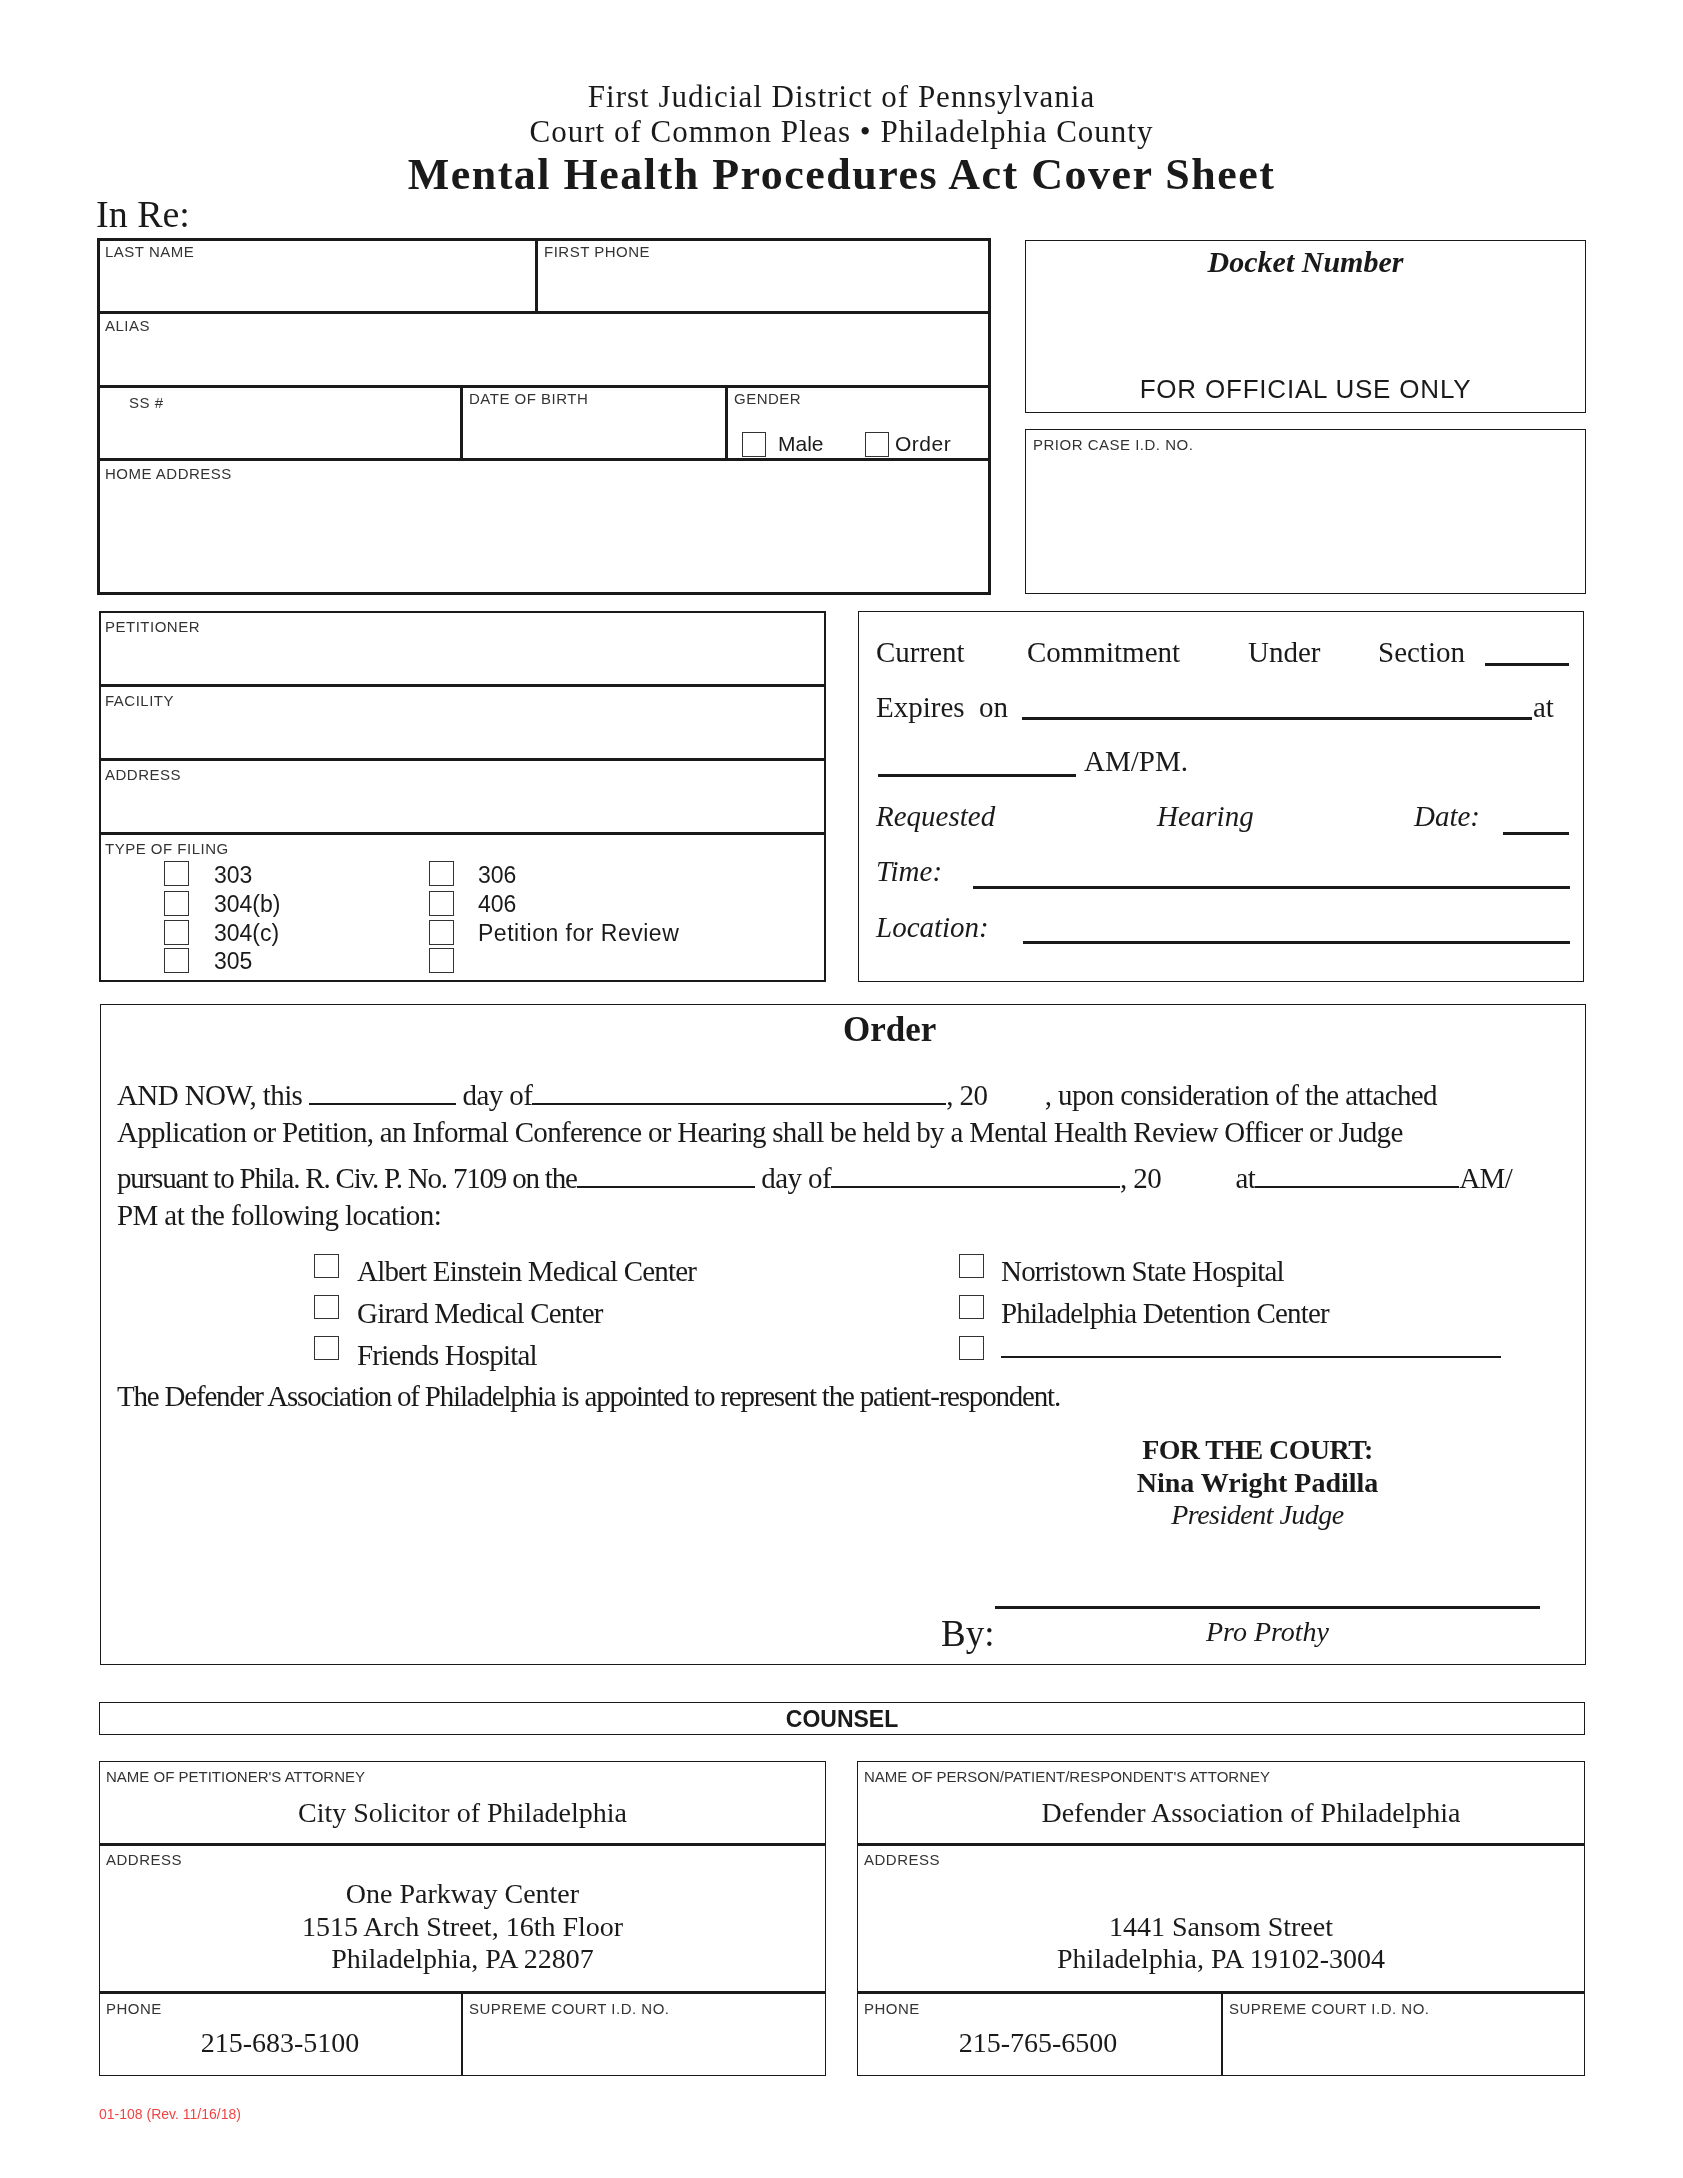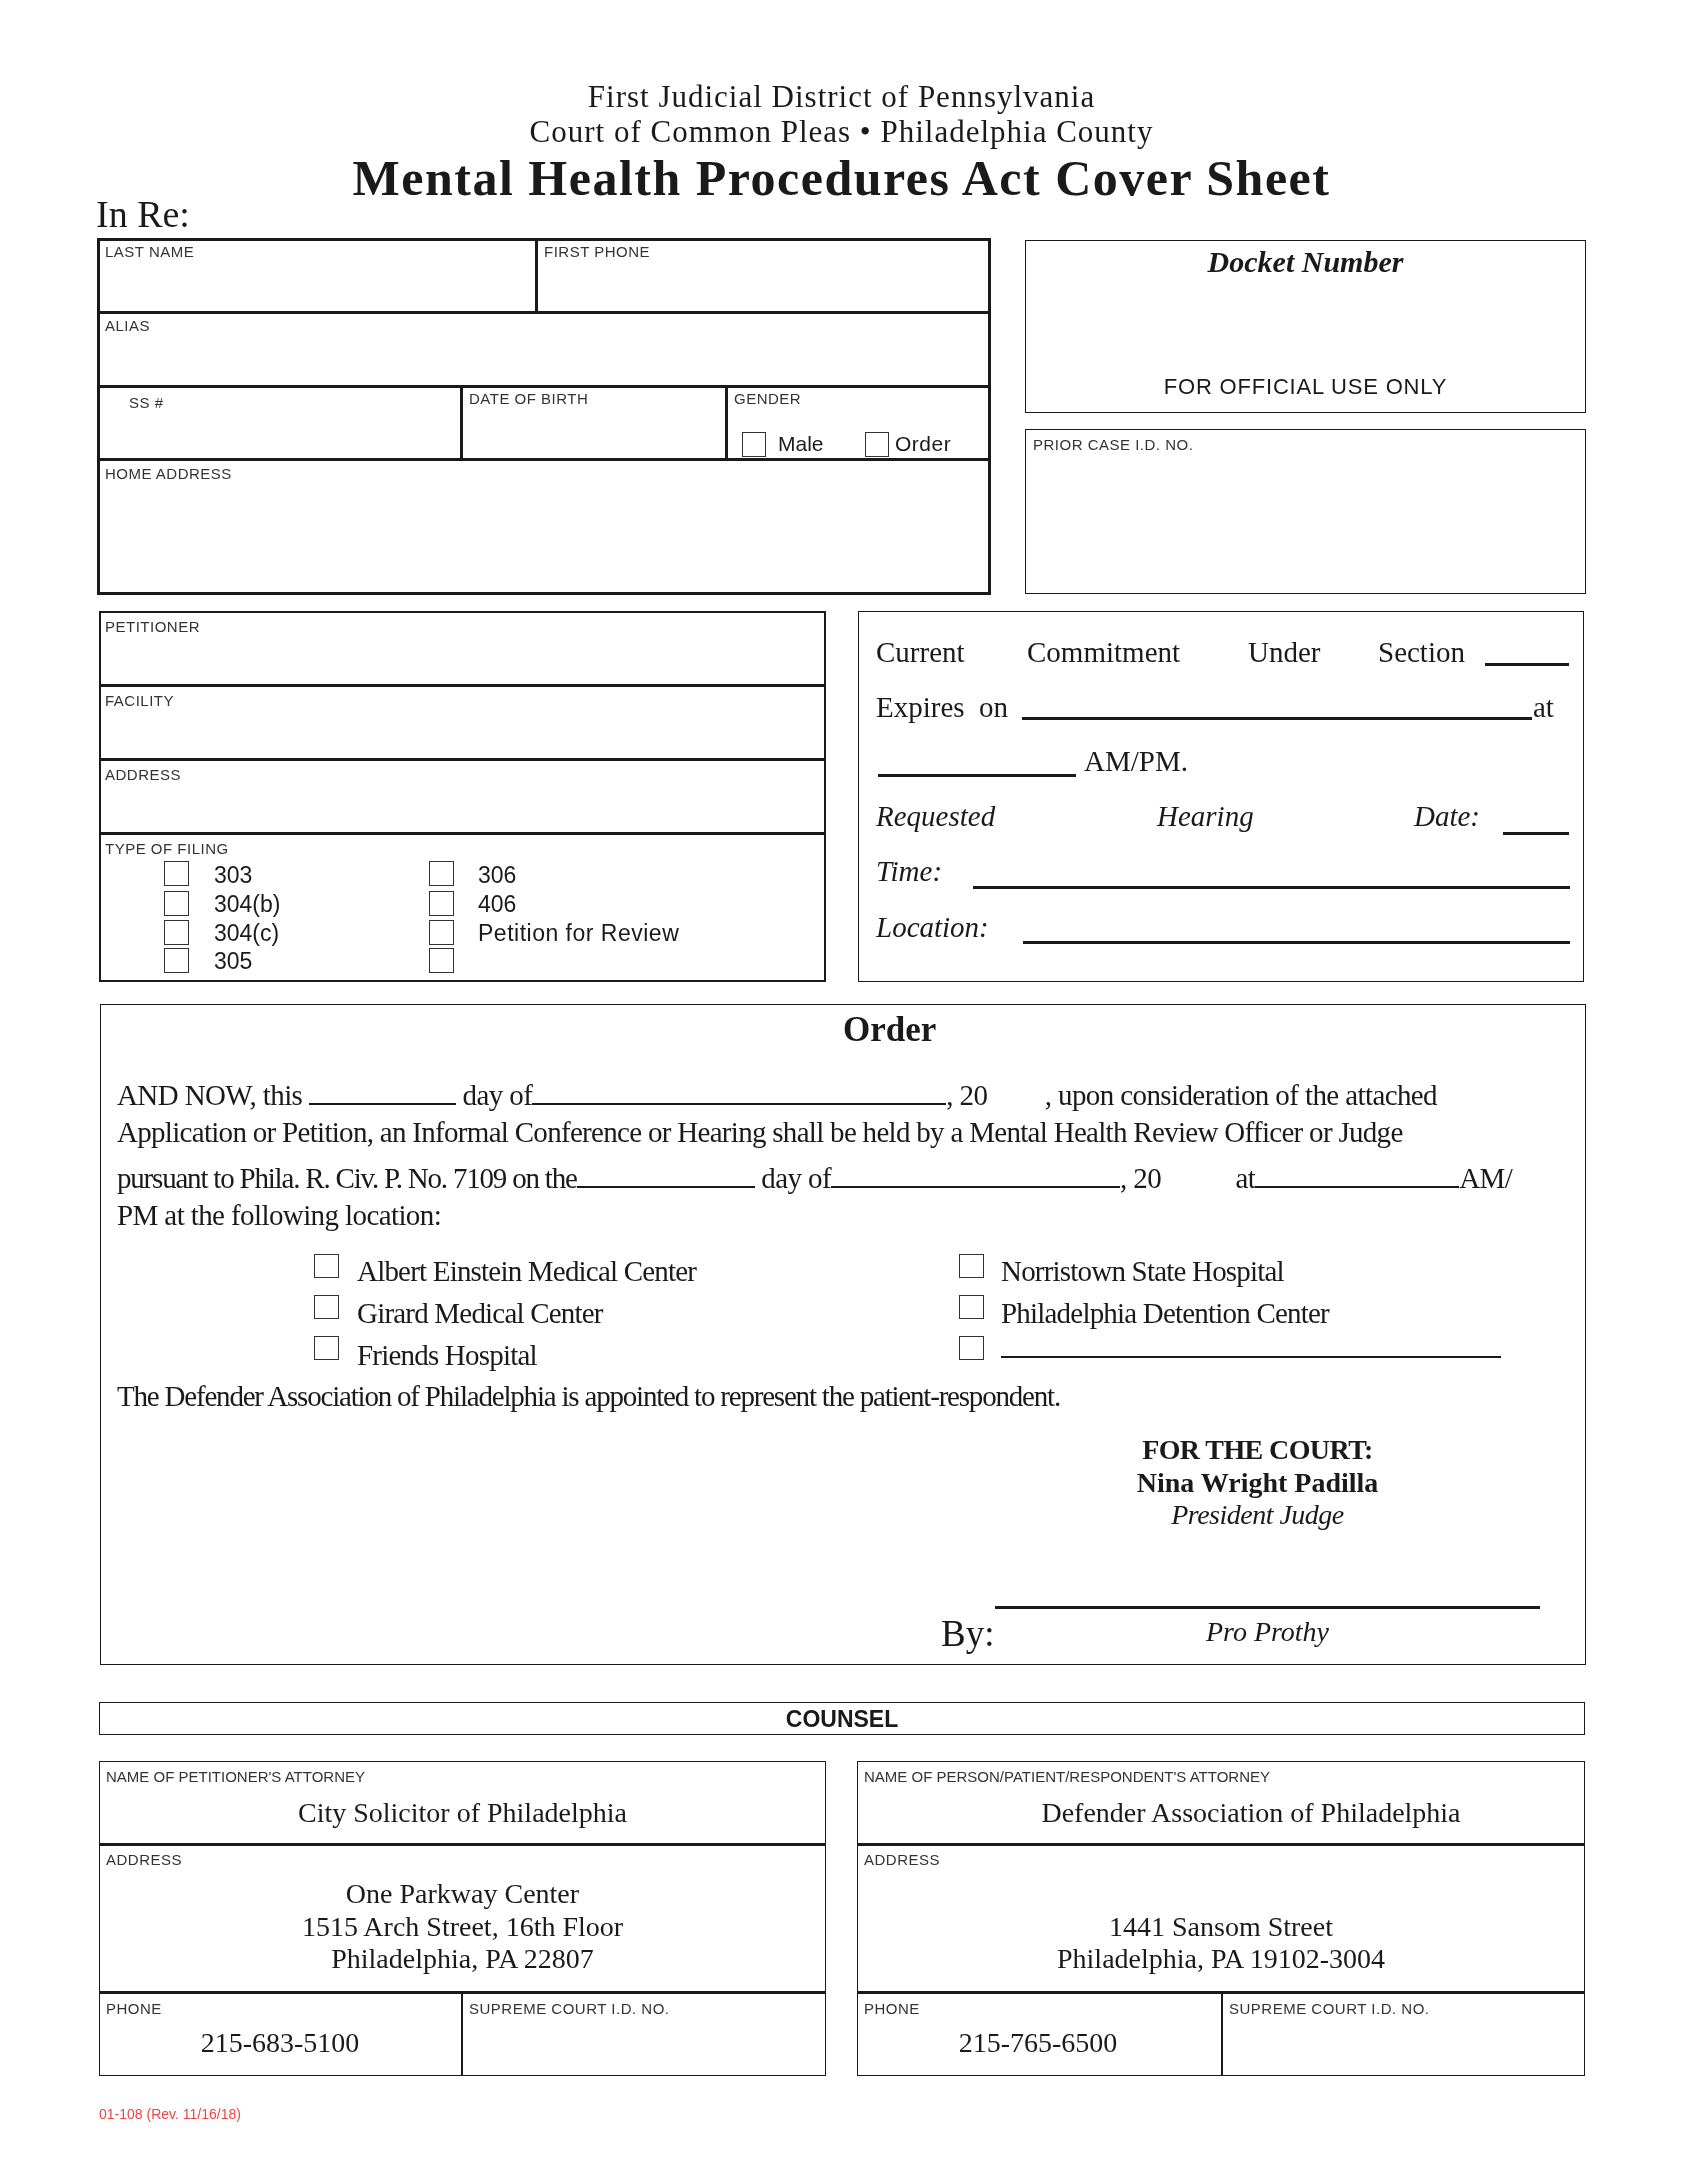--- a/index.html
+++ b/index.html
@@ -20,21 +20,21 @@
   .ord { position:absolute; left:117px; font-size:29px; white-space:nowrap; letter-spacing:-0.6px; }
   .loc { position:absolute; font-size:29px; white-space:nowrap; letter-spacing:-0.8px; }
   .cm { position:absolute; font-size:29px; white-space:nowrap; }
   .val { position:absolute; font-size:28px; text-align:center; white-space:nowrap; }
 </style>
 </head>
 <body>
 
 <div class="hdr serif" style="top:79px; font-size:31px; letter-spacing:1px;">First Judicial District of Pennsylvania</div>
 <div class="hdr serif" style="top:114px; font-size:31px; letter-spacing:1px;">Court of Common Pleas • Philadelphia County</div>
-<div class="hdr serif" style="top:149px; font-size:50px; font-weight:bold; letter-spacing:1.5px;">Mental Health Procedures Act Cover Sheet</div>
+<div class="hdr serif" style="top:149px; font-size:44px; font-weight:bold; letter-spacing:1.5px;">Mental Health Procedures Act Cover Sheet</div>
 
 <div class="abs serif" style="left:96px; top:192px; font-size:38px;">In Re:</div>
 
 <div class="box" style="left:97px; top:238px; width:894px; height:357px; border-width:3px;"></div>
 <div class="hline" style="left:97px; top:311px; width:894px;"></div>
 <div class="hline" style="left:97px; top:385px; width:894px;"></div>
 <div class="hline" style="left:97px; top:458px; width:894px;"></div>
 <div class="vline" style="left:535px; top:238px; height:74px;"></div>
 <div class="vline" style="left:460px; top:385px; height:74px;"></div>
 <div class="vline" style="left:725px; top:385px; height:74px;"></div>
@@ -55,21 +55,21 @@
 <div class="cb" style="left:742px; top:432px; width:24px; height:25px;"></div>
 <div class="abs sans" style="left:778px; top:432px; font-size:21px;">Male</div>
 <div class="cb" style="left:865px; top:432px; width:24px; height:25px;"></div>
 <div class="abs sans" style="left:895px; top:432px; font-size:21px; letter-spacing:0.5px;">Order</div>
 
 <div class="lbl" style="left:105px; top:465px;">HOME ADDRESS</div>
 <div class="abs" style="left:103px; top:487px; width:881px; height:99px;"></div>
 
 <div class="box thin" style="left:1025px; top:240px; width:561px; height:173px;"></div>
 <div class="abs serif center" style="left:1025px; top:245px; width:561px; font-size:30px; font-style:italic; font-weight:bold;">Docket Number</div>
-<div class="abs sans center" style="left:1025px; top:374px; width:561px; font-size:22px; letter-spacing:0.8px;">FOR OFFICIAL USE ONLY</div>
+<div class="abs sans center" style="left:1025px; top:374px; width:561px; font-size:26px; letter-spacing:0.8px;">FOR OFFICIAL USE ONLY</div>
 
 <div class="box thin" style="left:1025px; top:429px; width:561px; height:165px;"></div>
 <div class="lbl" style="left:1033px; top:436px;">PRIOR CASE I.D. NO.</div>
 
 <div class="box" style="left:99px; top:611px; width:727px; height:371px;"></div>
 <div class="hline" style="left:99px; top:684px; width:727px;"></div>
 <div class="hline" style="left:99px; top:758px; width:727px;"></div>
 <div class="hline" style="left:99px; top:832px; width:727px;"></div>
 
 <div class="lbl" style="left:105px; top:618px;">PETITIONER</div>

